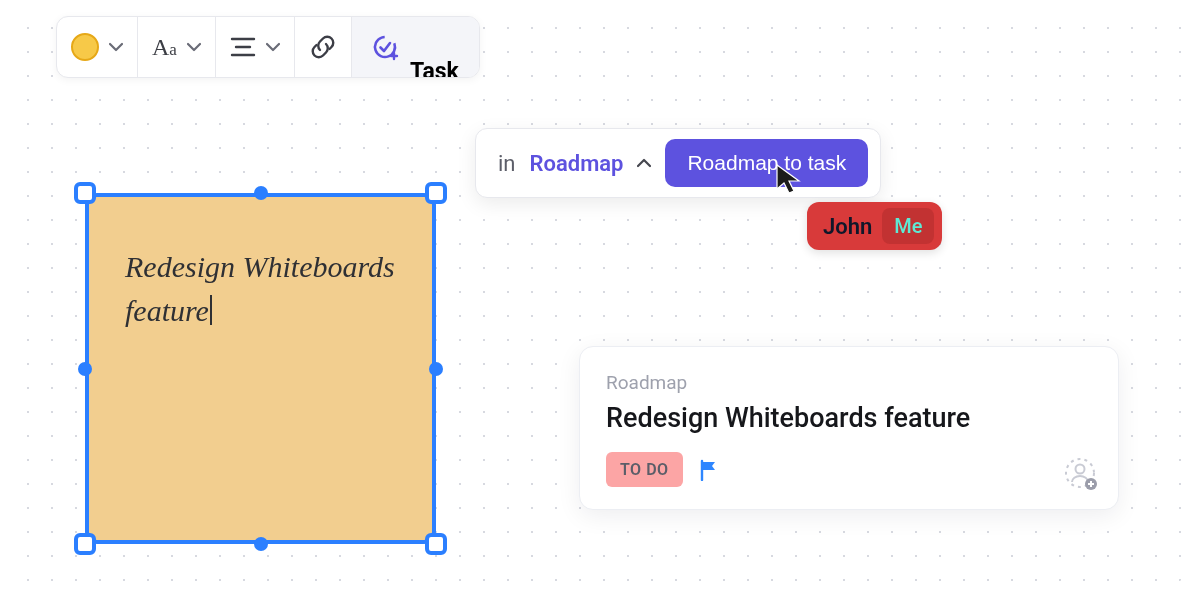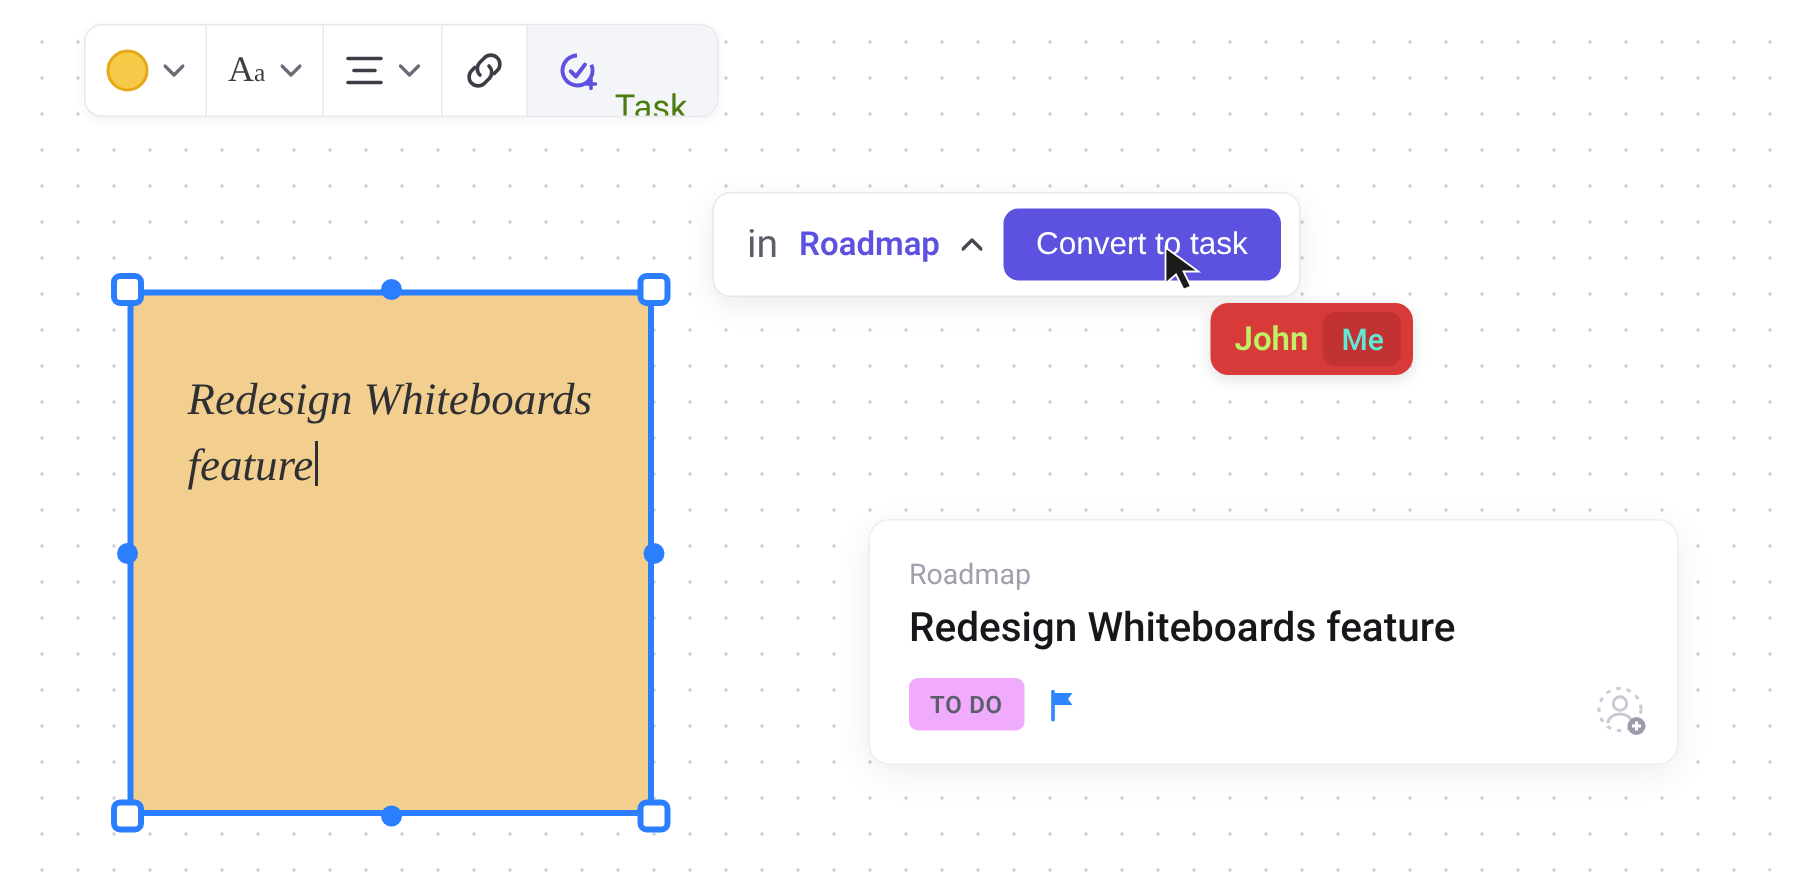--- a/index.html
+++ b/index.html
@@ -60,22 +60,22 @@
   .align-icon svg { display: block; }
   .link-icon svg { display: block; }
   .task-section {
     background: #f4f5f9;
     padding: 0 20px;
     gap: 10px;
   }
   .task-check-icon svg { display: block; }
   .task-label {
     font-size: 23px;
-    color: #4d7c0f;
-    font-weight: 400;
+    color: #000000;
+    font-weight: 700;
     margin-top: 48px;
   }
 
   
   .sticky-wrap {
     position: absolute;
     top: 193px;
     left: 85px;
     width: 351px;
     height: 351px;
@@ -134,21 +134,21 @@
     left: 475px;
     background: #fff;
     border: 1px solid #e7e8ed;
     border-radius: 12px;
     box-shadow: 0 6px 20px rgba(0,0,0,0.08);
     display: flex;
     align-items: center;
     padding: 10px 12px 10px 22px;
     gap: 14px;
   }
-  .in-label { font-size: 26px; color: #5c5e69; }
+  .in-label { font-size: 22px; color: #5c5e69; }
   .roadmap-link { font-size: 22px; color: #5d52df; font-weight: 600; }
   .chevron-up svg { display: block; }
   .convert-btn {
     background: #5d52df;
     color: #fff;
     border: none;
     border-radius: 10px;
     padding: 12px 22px;
     font-size: 21px;
     font-weight: 500;
@@ -166,21 +166,21 @@
     top: 202px;
     left: 807px;
     background: #d83a3a;
     border-radius: 12px;
     display: flex;
     align-items: center;
     padding: 6px 8px 6px 16px;
     gap: 10px;
     box-shadow: 0 3px 10px rgba(0,0,0,0.12);
   }
-  .collab-name { color: #bef264; font-size: 22px; font-weight: 600; }
+  .collab-name { color: #0f172a; font-size: 22px; font-weight: 600; }
   .collab-me {
     background: #c23232;
     color: #5eead4;
     font-size: 20px;
     padding: 6px 12px;
     border-radius: 8px;
     font-weight: 500;
   }
 
   
@@ -205,21 +205,21 @@
     font-size: 27px;
     font-weight: 500;
     margin-bottom: 18px;
   }
   .tc-meta {
     display: flex;
     align-items: center;
     gap: 16px;
   }
   .status-chip {
-    background: #f0abfc;
+    background: #fca5a5;
     color: #5b5d68;
     font-size: 16px;
     font-weight: 600;
     padding: 8px 14px;
     border-radius: 6px;
     letter-spacing: 0.5px;
   }
   .flag-icon svg { display: block; }
   .assignee {
     position: absolute;
@@ -300,21 +300,21 @@
 </div>
 
 <div class="convert-popover">
   <span class="in-label">in</span>
   <span class="roadmap-link">Roadmap</span>
   <span class="chevron-up">
     <svg width="14" height="10" viewBox="0 0 14 10">
         <path d="M1 8 L7 2 L13 8" fill="none" stroke="#46474f" stroke-width="2.2" stroke-linecap="round" stroke-linejoin="round"></path>
       </svg>
   </span>
-  <button class="convert-btn">Convert to task</button>
+  <button class="convert-btn">Roadmap to task</button>
 </div>
 
 <div class="cursor-arrow">
   <svg width="28" height="32" viewBox="0 0 28 32">
     <path d="M2 2 L2 26 L9 20 L14 30 L19 28 L14 18 L24 18 Z" fill="#1b1b1b" stroke="#fff" stroke-width="1.2"></path>
   </svg>
 </div>
 
 <div class="collab">
   <span class="collab-name">John</span>

